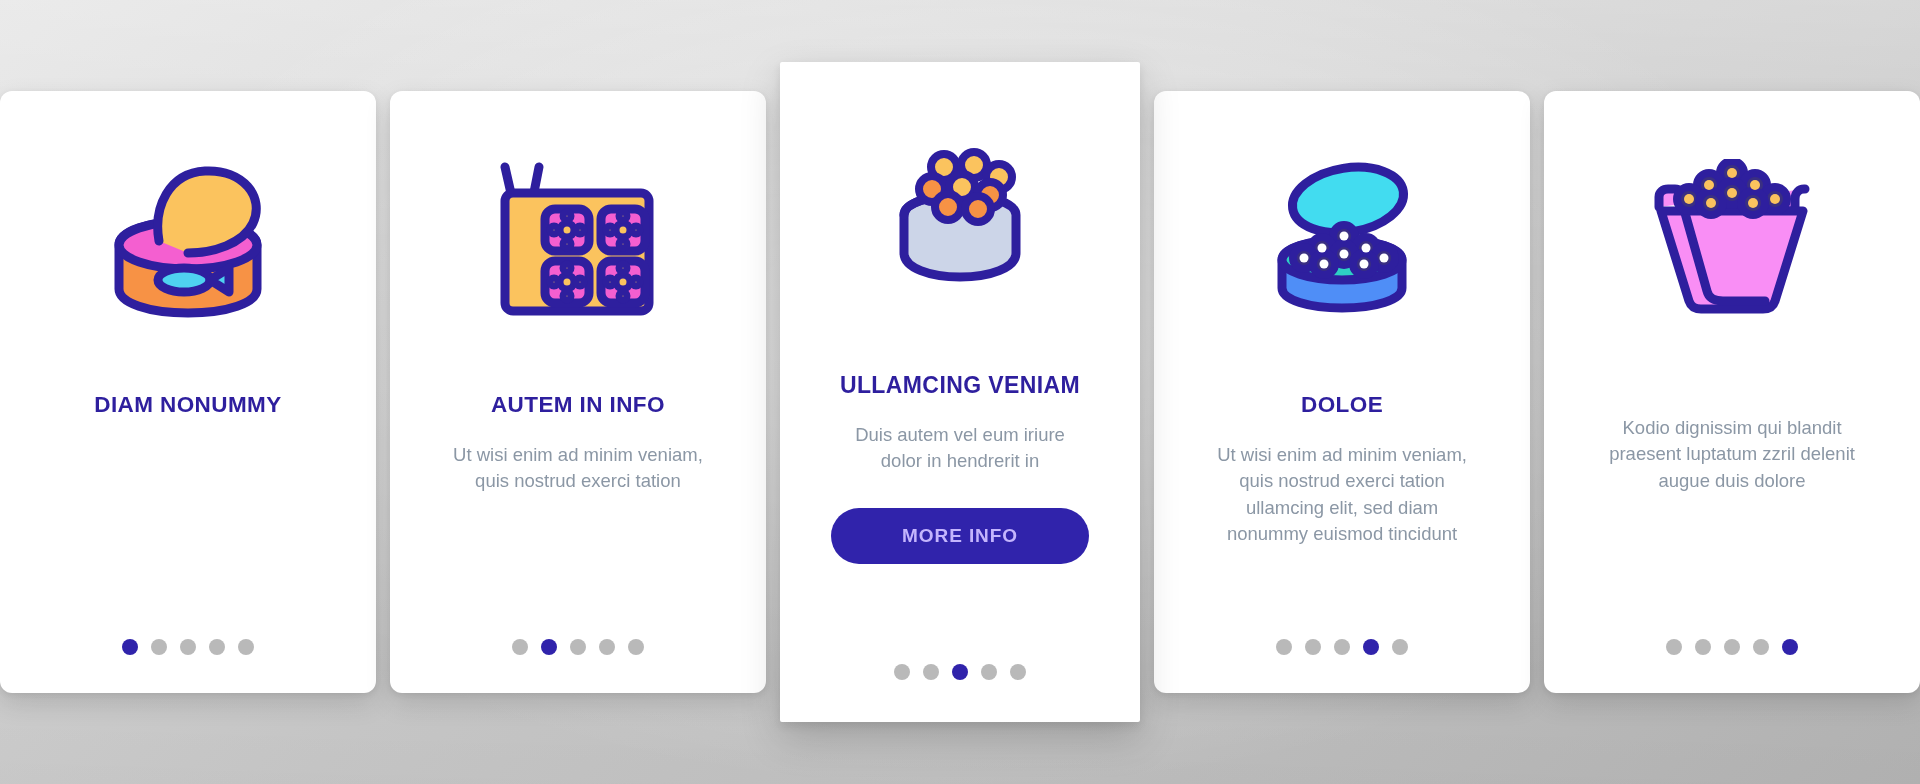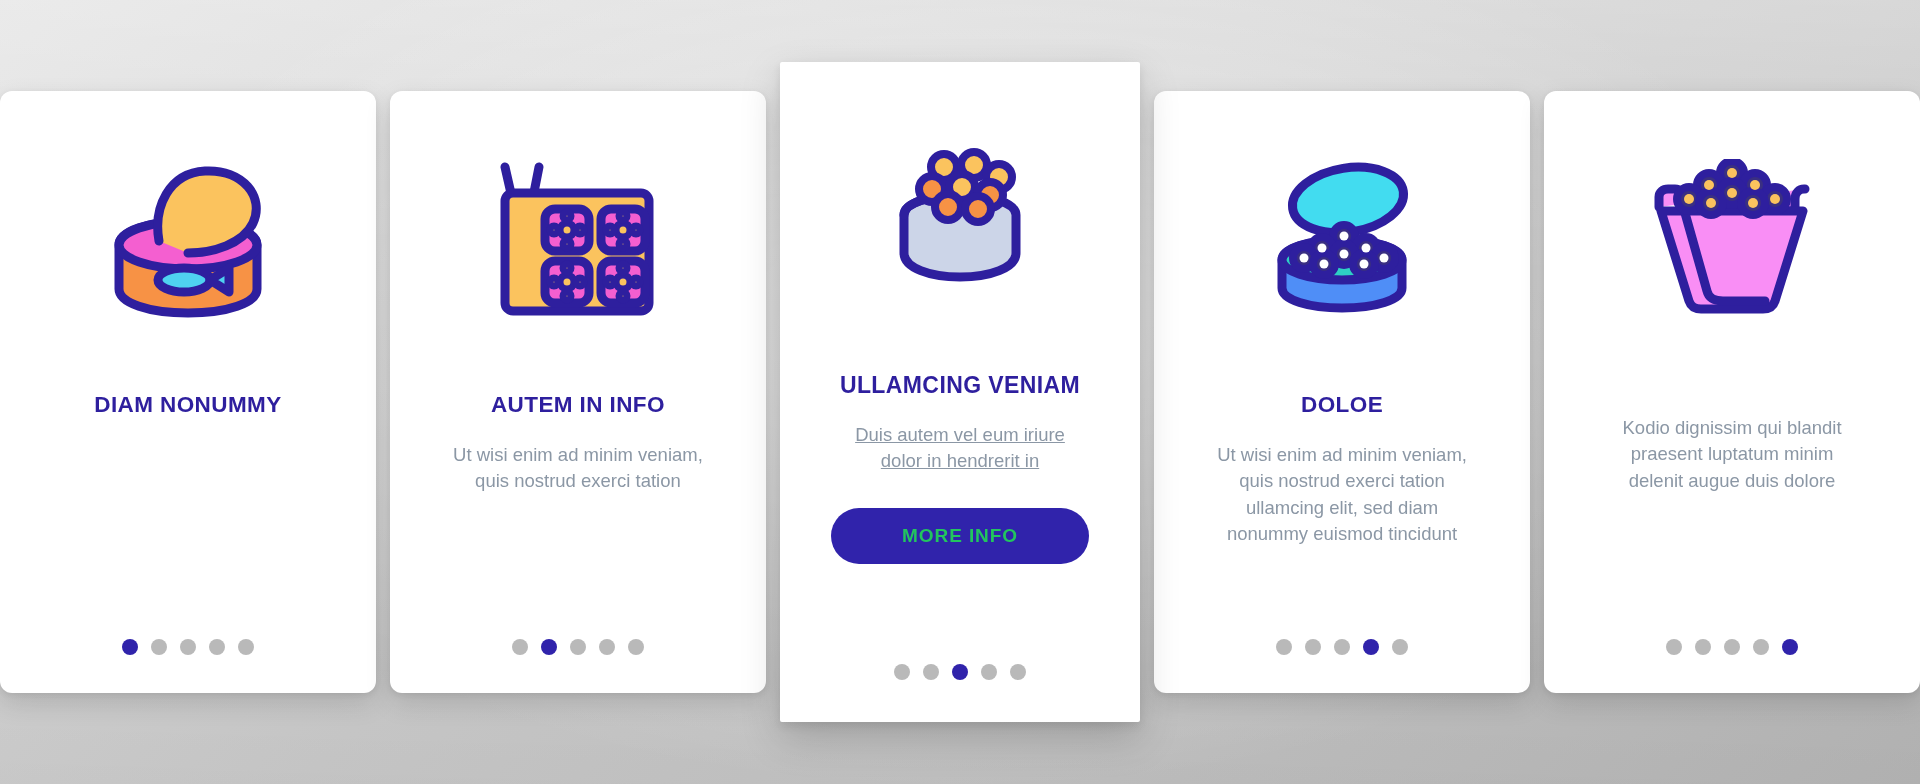--- a/index.html
+++ b/index.html
@@ -85,27 +85,26 @@
     color: #8b97a5;
     font-size: 18.5px;
     line-height: 1.42;
     text-align: center;
     margin: 24px 0 0 0;
     max-width: 252px;
   }
   .card.featured .card-body {
     max-width: 250px;
     margin-top: 22px;
-    text-decoration: underline;
   }
 
   .more-info-btn {
     margin-top: 34px;
     background: #3023ab;
-    color: #22c55e;
+    color: #c4b5fd;
     border: none;
     border-radius: 30px;
     font-family: "Liberation Sans", sans-serif;
     font-size: 19px;
     font-weight: bold;
     letter-spacing: 0.9px;
     width: 258px;
     height: 56px;
     cursor: pointer;
   }
@@ -301,21 +300,21 @@
             <circle cx="118" cy="26" r="5"></circle>
             <circle cx="95" cy="34" r="5"></circle>
             <circle cx="52" cy="40" r="5"></circle>
             <circle cx="138" cy="40" r="5"></circle>
             <circle cx="74" cy="44" r="5"></circle>
             <circle cx="116" cy="44" r="5"></circle>
           </g>
         </g>
       </svg>
     </div>
-    <p class="card-body">Kodio dignissim qui blandit praesent luptatum minim delenit augue duis dolore</p>
+    <p class="card-body">Kodio dignissim qui blandit praesent luptatum zzril delenit augue duis dolore</p>
     <div class="dots">
       <span class="dot"></span>
       <span class="dot"></span>
       <span class="dot"></span>
       <span class="dot"></span>
       <span class="dot active"></span>
     </div>
   </div>
 
 </div>

